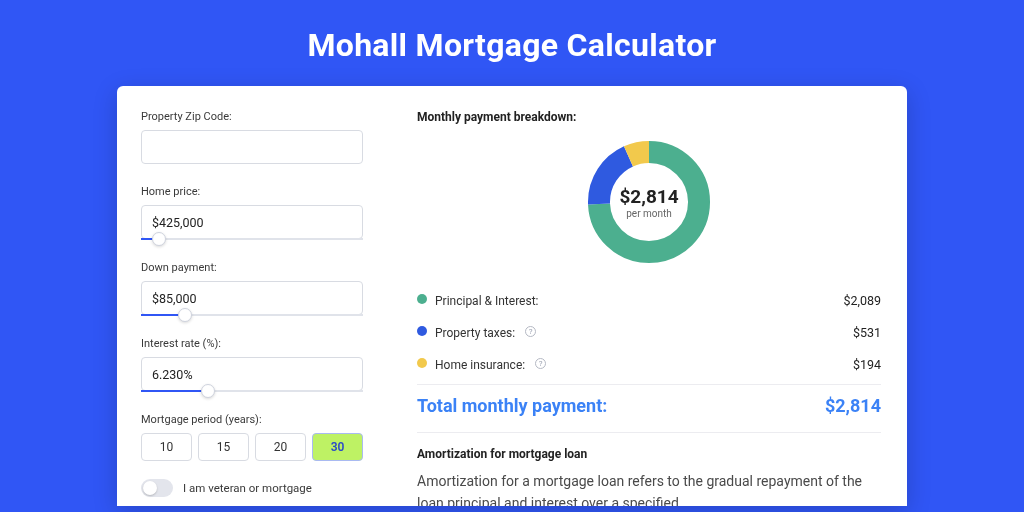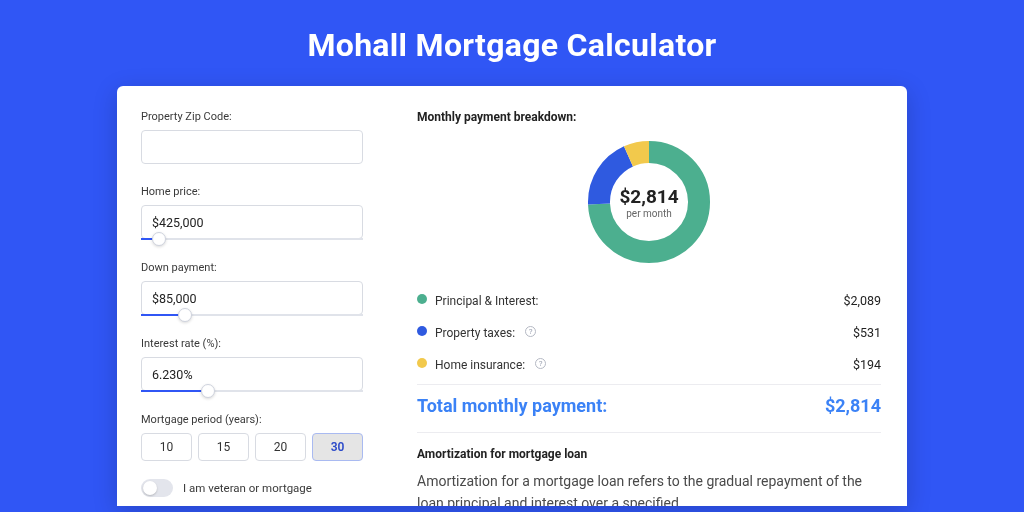--- a/index.html
+++ b/index.html
@@ -40,21 +40,21 @@
     position: absolute; width: 14px; height: 14px; border-radius: 50%;
     background: #fff; border: 1px solid #cfd3de; top: -6px;
     box-shadow: 0 1px 3px rgba(0,0,0,0.15);
   }
   .period-row { display: flex; gap: 6px; }
   .period-btn {
     flex: 1; height: 28px; border: 1px solid #d8dbe2; border-radius: 4px;
     background: #fff; font-size: 12px; color: #333; cursor: pointer;
     display: flex; align-items: center; justify-content: center;
   }
-  .period-btn.selected { background: #e5e5e5; border-color: #a9baf1; color: #2a49c9; font-weight: 600; }
+  .period-btn.selected { background: #bef264; border-color: #a9baf1; color: #2a49c9; font-weight: 600; }
 
   .toggle-row { display: flex; align-items: center; gap: 10px; margin-top: 18px; }
   .toggle {
     width: 32px; height: 18px; border-radius: 9px; background: #e3e5ec; position: relative;
   }
   .toggle-knob {
     position: absolute; width: 14px; height: 14px; background: #fff; border-radius: 50%;
     top: 2px; left: 2px; box-shadow: 0 1px 2px rgba(0,0,0,0.2);
   }
   .toggle-label { font-size: 11.5px; color: #3a3a3a; }

